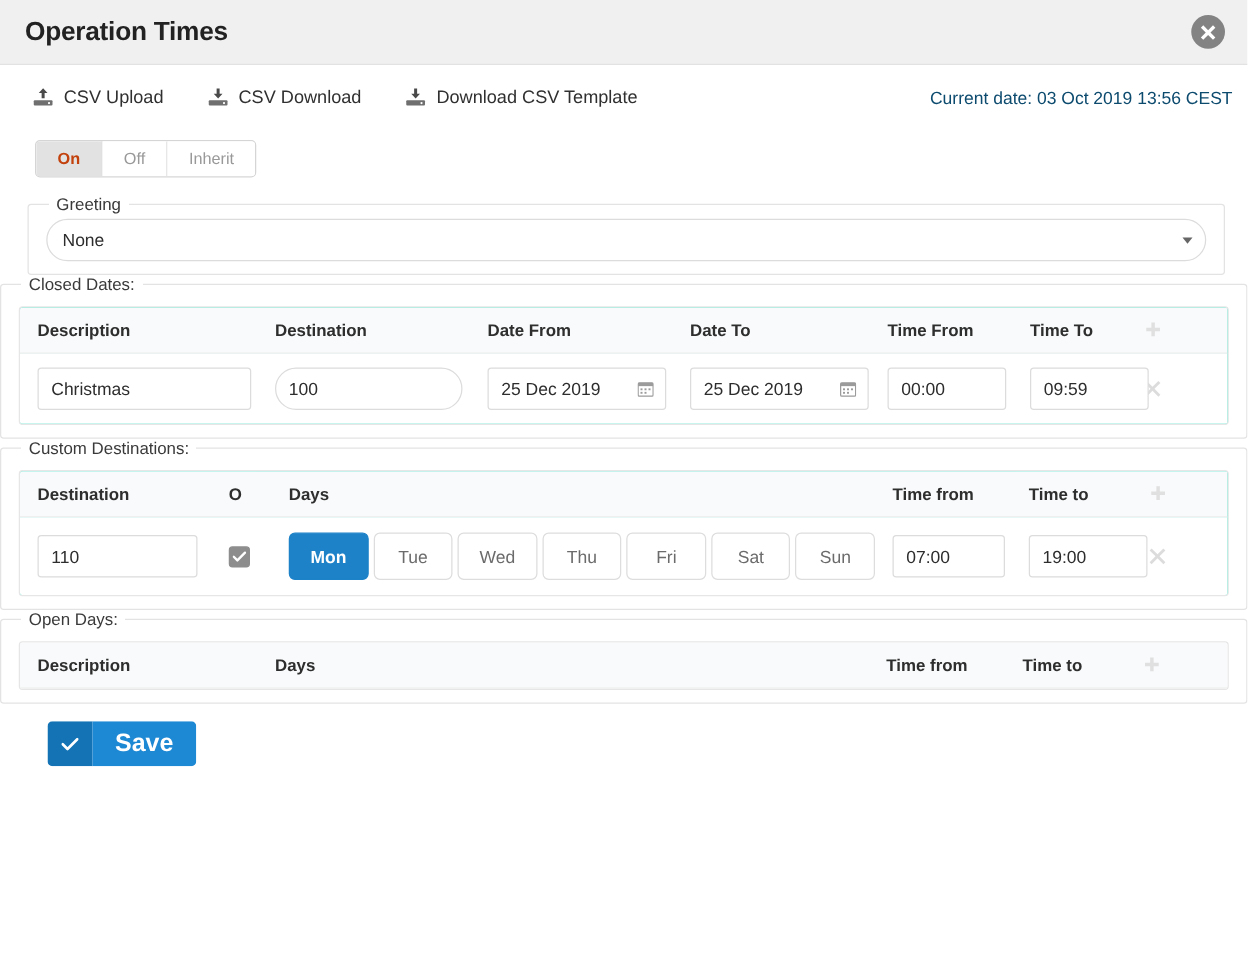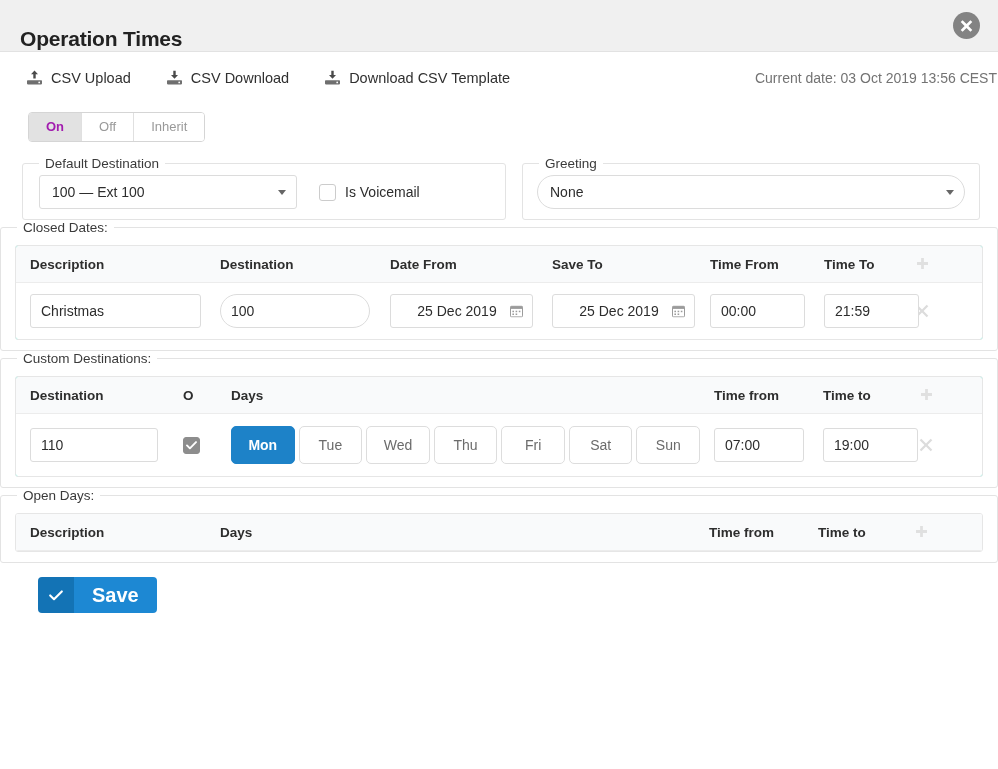--- a/index.html
+++ b/index.html
@@ -11,21 +11,21 @@
     color: #333333;
     overflow: hidden;
   }
 
   
   .modal-header {
     height: 52px;
     background: #f0f0f0;
     border-bottom: 1px solid #e2e2e2;
     display: flex;
-    align-items: flex-end;
+    align-items: center;
     padding: 0 20px;
     position: relative;
   }
   .modal-title {
     font-size: 21px;
     font-weight: bold;
     color: #222222;
     letter-spacing: -0.2px;
   }
   .close-btn {
@@ -55,23 +55,23 @@
     gap: 8px;
     margin-right: 35px;
     font-size: 14.5px;
     color: #303030;
     cursor: pointer;
     text-decoration: none;
   }
   .tool-link .ico { display:flex; align-items:center; }
   .current-date {
     position: absolute;
-    right: 1px;
+    right: 12px;
     font-size: 14px;
-    color: #737373;
+    color: #0c4a6e;
   }
 
   
   .state-toggle-wrap { padding: 8px 0 0 28px; }
   .state-toggle {
     display: inline-flex;
     border: 1px solid #d5d5d5;
     border-radius: 4px;
     overflow: hidden;
     background: #ffffff;
@@ -83,21 +83,21 @@
     font-size: 13px;
     color: #999999;
     background: #ffffff;
     border-right: 1px solid #e0e0e0;
     cursor: pointer;
     user-select: none;
   }
   .state-btn:last-child { border-right: none; }
   .state-btn.active {
     background: #e2e2e2;
-    color: #a21caf;
+    color: #c2410c;
     font-weight: bold;
   }
 
   
   .row-2col {
     display: flex;
     gap: 16px;
     padding: 14px 18px 0 22px;
   }
   fieldset.box {
@@ -208,21 +208,21 @@
     border-radius: 3px;
     background: #fff;
     display: flex;
     align-items: center;
     padding: 0 10px;
     font-size: 14px;
     color: #2d2d2d;
     cursor: text;
     position: relative;
   }
-  .txt-input.with-ico { padding-right: 19px; justify-content: center; }
+  .txt-input.with-ico { padding-right: 19px; }
   .cal-ico {
     position: absolute;
     right: 9px; top: 50%;
     transform: translateY(-50%);
     display: flex;
   }
 
   .plus-ico, .x-ico { cursor: pointer; display:flex; }
 
   
@@ -322,54 +322,41 @@
 <div class="state-toggle-wrap">
   <div class="state-toggle">
     <div class="state-btn active">On</div>
     <div class="state-btn">Off</div>
     <div class="state-btn">Inherit</div>
   </div>
 </div>
 
 <div class="row-2col">
 
-  <fieldset class="box" style="width:484px;">
-    <legend>Default Destination</legend>
-    <div class="dd-inner">
-      <div class="select-ctl dd-select">
-        <span>100  —  Ext 100</span>
-        <span class="caret"></span>
-      </div>
-      <div class="chk-wrap">
-        <span class="chk-box"></span>
-        <span>Is Voicemail</span>
-      </div>
-    </div>
-  </fieldset>
 
   <fieldset class="box" style="flex:1;">
     <legend>Greeting</legend>
     <div class="greet-inner">
       <div class="select-ctl greet-select">
         <span>None</span>
         <span class="caret"></span>
       </div>
     </div>
   </fieldset>
 </div>
 
 <fieldset class="box full-box">
   <legend>Closed Dates:</legend>
 
   <div class="tbl">
     <div class="tbl-head">
       <div class="cell" style="width:190px;">Description</div>
       <div class="cell" style="width:170px;">Destination</div>
       <div class="cell" style="width:162px;">Date From</div>
-      <div class="cell" style="width:158px;">Save To</div>
+      <div class="cell" style="width:158px;">Date To</div>
       <div class="cell" style="width:114px;">Time From</div>
       <div class="cell" style="width:90px;">Time To</div>
       <div class="cell act" style="width:44px;">
         <span class="plus-ico">
           <svg width="15" height="15" viewBox="0 0 15 15" aria-hidden="true">
             <path d="M6.1 1 h2.8 v4.1 h4.1 v2.8 h-4.1 v4.1 h-2.8 v-4.1 h-4.1 v-2.8 h4.1 z" fill="#e0e0e0"></path>
           </svg>
         </span>
       </div>
     </div>
@@ -417,21 +404,21 @@
           </span>
         </div>
       </div>
       <div class="cell" style="width:114px;">
         <div class="txt-input" style="width:95px;">
           <span>00:00</span>
         </div>
       </div>
       <div class="cell" style="width:90px;">
         <div class="txt-input" style="width:95px;">
-          <span>21:59</span>
+          <span>09:59</span>
         </div>
       </div>
       <div class="cell act" style="width:44px;">
         <span class="x-ico">
           <svg width="14" height="14" viewBox="0 0 14 14" aria-hidden="true">
             <path d="M2.3 0.7 L7 5.4 L11.7 0.7 L13.3 2.3 L8.6 7 L13.3 11.7 L11.7 13.3 L7 8.6 L2.3 13.3 L0.7 11.7 L5.4 7 L0.7 2.3 Z" fill="#dcdcdc"></path>
           </svg>
         </span>
       </div>
     </div>

